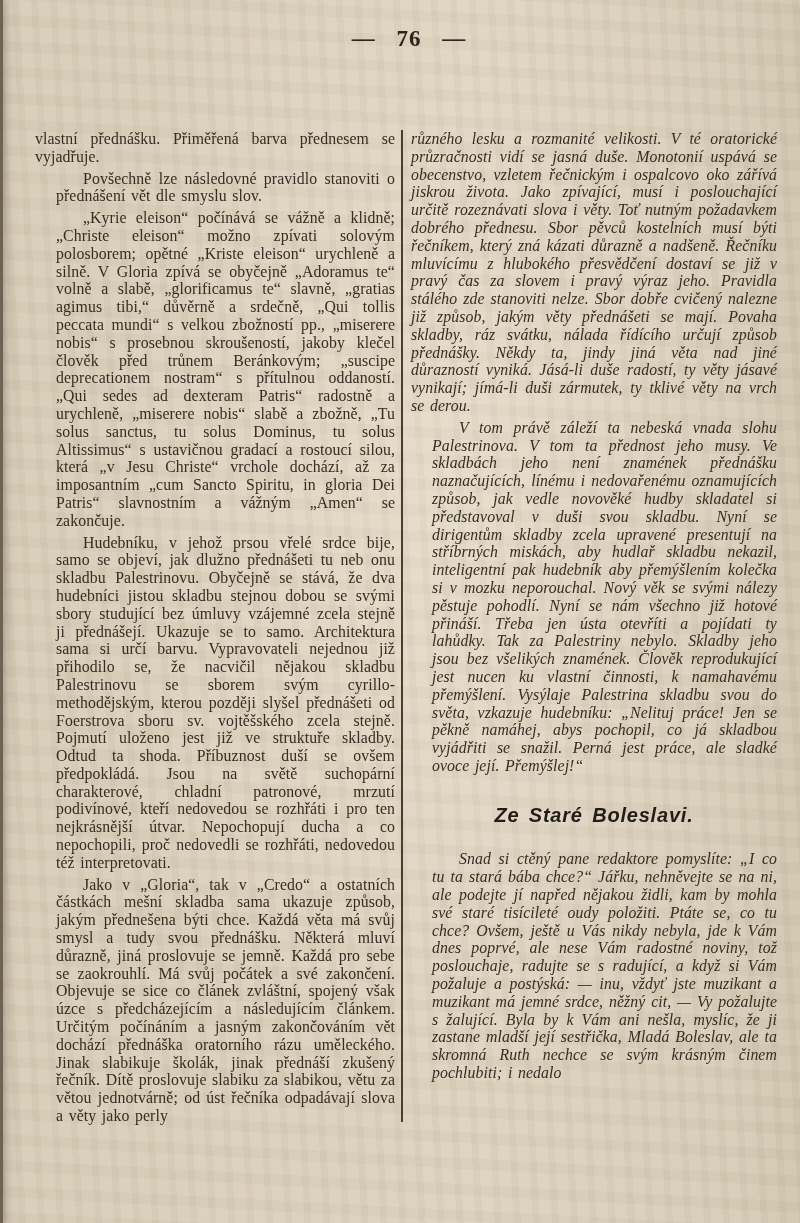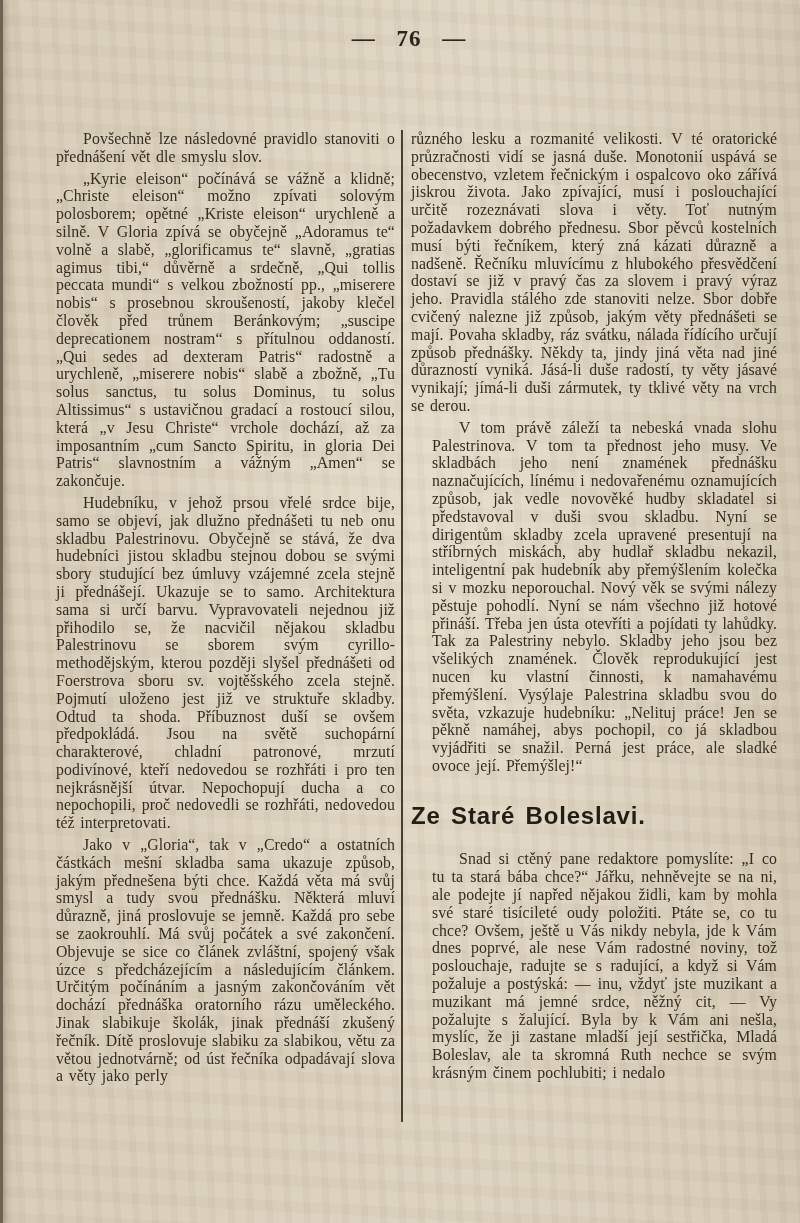--- a/index.html
+++ b/index.html
@@ -65,56 +65,57 @@
 
   .column { 
     text-align: justify;
     font-size: 15.8px;
     line-height: 17.8px;
     letter-spacing: 0.1px;
     word-spacing: 1.5px;
   }
 
   .column-left  { width: 360px; }
-  .column-right { width: 366px; }
+  .column-right { width: 366px; font-style: italic; }
 
   .column-divider {
     width: 2px;
     height: 992px;
     background: #473e30;
     margin-left: 6px;
     margin-right: 8px;
     flex: none;
   }
 
   .para { margin: 0; }
   .para + .para { margin-top: 4px; }
   .para.indent { text-indent: 27px; margin-left: 21px; }
 
   .section-heading {
     font-family: "Liberation Sans", "DejaVu Sans", sans-serif;
     font-weight: bold;
-    font-size: 24px;
+    font-size: 20px;
     letter-spacing: 0.8px;
     word-spacing: 3px;
-    text-align: left;
+    text-align: center;
     color: #221d15;
     margin: 32px 0 26px 0;
   }
 </style>
 </head>
 <body>
 
 <div class="paper-texture"></div>
 <div class="binding-edge"></div>
 
 <div class="page-header">— 76 —</div>
 
 <div class="content">
   <div class="column column-left">
+      <p class="para">vlastní přednášku. Přiměřená barva přednesem se vyjadřuje.</p>
       <p class="para indent">Povšechně lze následovné pravidlo stanoviti o přednášení vět dle smyslu slov.</p>
       <p class="para indent">„Kyrie eleison“ počínává se vážně a klidně; „Christe eleison“ možno zpívati solovým polosborem; opětné „Kriste eleison“ urychleně a silně. V Gloria zpívá se obyčejně „Adoramus te“ volně a slabě, „glorificamus te“ slavně, „gratias agimus tibi,“ důvěrně a srdečně, „Qui tollis peccata mundi“ s velkou zbožností pp., „miserere nobis“ s prosebnou skroušeností, jakoby klečel člověk před trůnem Beránkovým; „suscipe deprecationem nostram“ s přítulnou oddaností. „Qui sedes ad dexteram Patris“ radostně a urychleně, „miserere nobis“ slabě a zbožně, „Tu solus sanctus, tu solus Dominus, tu solus Altissimus“ s ustavičnou gradací a rostoucí silou, která „v Jesu Christe“ vrchole dochází, až za imposantním „cum Sancto Spiritu, in gloria Dei Patris“ slavnostním a vážným „Amen“ se zakončuje.</p>
       <p class="para indent">Hudebníku, v jehož prsou vřelé srdce bije, samo se objeví, jak dlužno přednášeti tu neb onu skladbu Palestrinovu. Obyčejně se stává, že dva hudebníci jistou skladbu stejnou dobou se svými sbory studující bez úmluvy vzájemné zcela stejně ji přednášejí. Ukazuje se to samo. Architektura sama si určí barvu. Vypravovateli nejednou již přihodilo se, že nacvičil nějakou skladbu Palestrinovu se sborem svým cyrillo-methodějským, kterou později slyšel přednášeti od Foerstrova sboru sv. vojtěšského zcela stejně. Pojmutí uloženo jest již ve struktuře skladby. Odtud ta shoda. Příbuznost duší se ovšem předpokládá. Jsou na světě suchopární charakterové, chladní patronové, mrzutí podivínové, kteří nedovedou se rozhřáti i pro ten nejkrásnější útvar. Nepochopují ducha a co nepochopili, proč nedovedli se rozhřáti, nedovedou též interpretovati.</p>
       <p class="para indent">Jako v „Gloria“, tak v „Credo“ a ostatních částkách mešní skladba sama ukazuje způsob, jakým přednešena býti chce. Každá věta má svůj smysl a tudy svou přednášku. Některá mluví důrazně, jiná proslovuje se jemně. Každá pro sebe se zaokrouhlí. Má svůj počátek a své zakončení. Objevuje se sice co článek zvláštní, spojený však úzce s předcházejícím a následujícím článkem. Určitým počínáním a jasným zakončováním vět dochází přednáška oratorního rázu uměleckého. Jinak slabikuje školák, jinak přednáší zkušený řečník. Dítě proslovuje slabiku za slabikou, větu za větou jednotvárně; od úst řečníka odpadávají slova a věty jako perly</p>
     </div>
 
   <div class="column-divider"></div>
 
   <div class="column column-right">
       <p class="para">různého lesku a rozmanité velikosti. V té oratorické průzračnosti vidí se jasná duše. Monotonií uspává se obecenstvo, vzletem řečnickým i ospalcovo oko zářívá jiskrou života. Jako zpívající, musí i poslouchající určitě rozeznávati slova i věty. Toť nutným požadavkem dobrého přednesu. Sbor pěvců kostelních musí býti řečníkem, který zná kázati důrazně a nadšeně. Řečníku mluvícímu z hlubokého přesvědčení dostaví se již v pravý čas za slovem i pravý výraz jeho. Pravidla stálého zde stanoviti nelze. Sbor dobře cvičený nalezne již způsob, jakým věty přednášeti se mají. Povaha skladby, ráz svátku, nálada řídícího určují způsob přednášky. Někdy ta, jindy jiná věta nad jiné důrazností vyniká. Jásá-li duše radostí, ty věty jásavé vynikají; jímá-li duši zármutek, ty tklivé věty na vrch se derou.</p>

